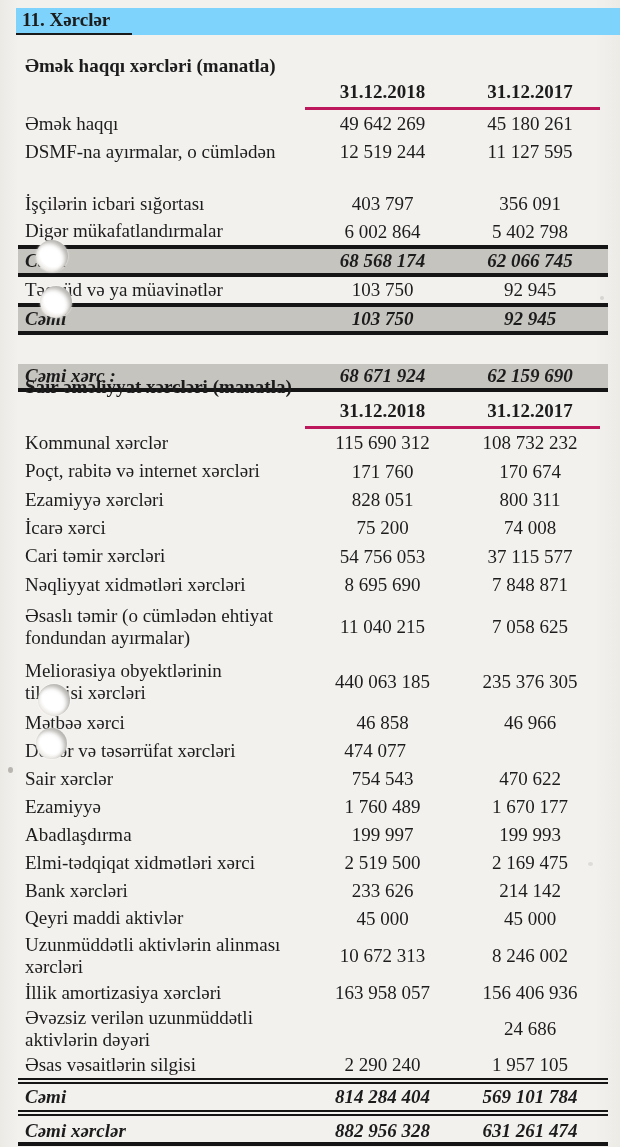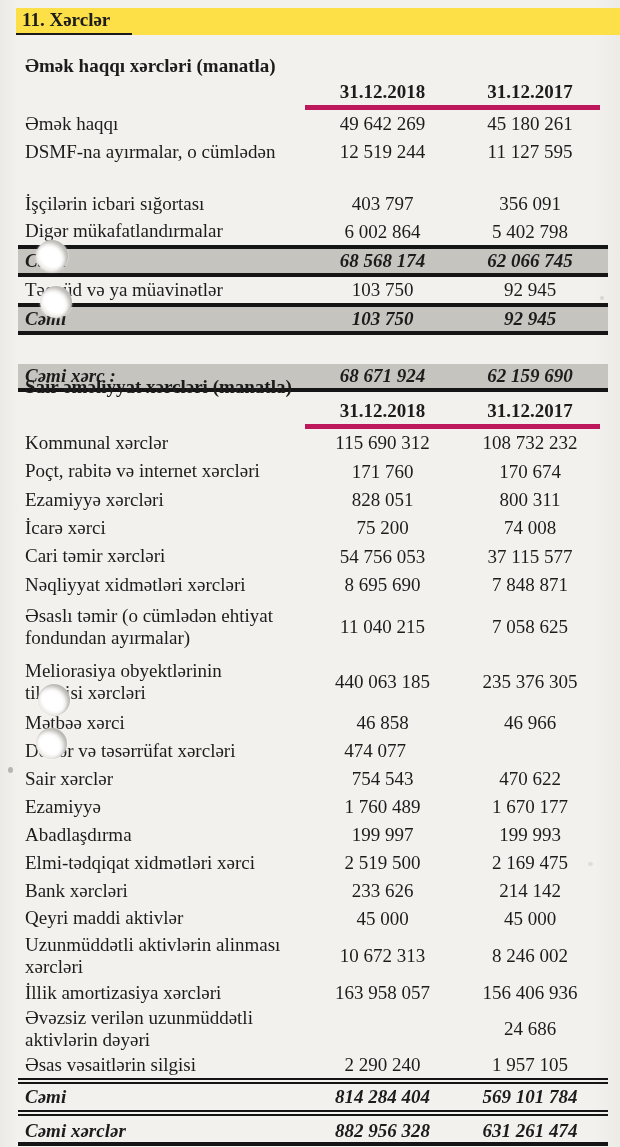--- a/index.html
+++ b/index.html
@@ -7,39 +7,39 @@
   body {
     position: relative;
     overflow: hidden;
     background: linear-gradient(90deg, #eceae5, #f3f1ee 3%, #f3f1ee 96%, #edebe6);
     font-family: "Liberation Serif", "DejaVu Serif", serif;
     color: #1c1c1c;
     font-size: 19px;
   }
   .title-bar {
     position: absolute; left: 16px; top: 8px; right: 0; height: 27px;
-    background: #fde047;
+    background: #7dd3fc;
     display: flex; align-items: center;
   }
   .title-bar .title-text {
     font-weight: bold; font-size: 19px;
     padding: 0 22px 2px 6px;
     border-bottom: 2px solid #1a1a1a;
     white-space: nowrap;
   }
   .section { position: absolute; left: 18px; width: 590px; }
   #sec1 { top: 55px; }
   #sec2 { top: 376px; }
   .sec-title { font-weight: bold; font-size: 19px; padding-left: 7px; white-space: nowrap; }
   #sec1 .sec-title { height: 26px; }
   #sec2 .sec-title { height: 24px; font-family: Liberation Serif, serif; }
   .cols-header { display: flex; }
   .cols-wrap {
     margin-left: 287px; width: 295px; height: 29px;
-    display: flex; border-bottom: 5px solid #be185d;
+    display: flex; border-bottom: 3px solid #be185d;
   }
   .col-h { font-weight: bold; text-align: center; }
   .col-h.c18 { width: 155px; }
   .col-h.c17 { width: 140px; }
   .row { display: flex; align-items: center; }
   .cell { display: block; }
   .lbl { width: 287px; padding-left: 7px; white-space: pre-line; line-height: 1.18; }
   .val { text-align: center; }
   .v18 { width: 155px; }
   .v17 { width: 140px; }

